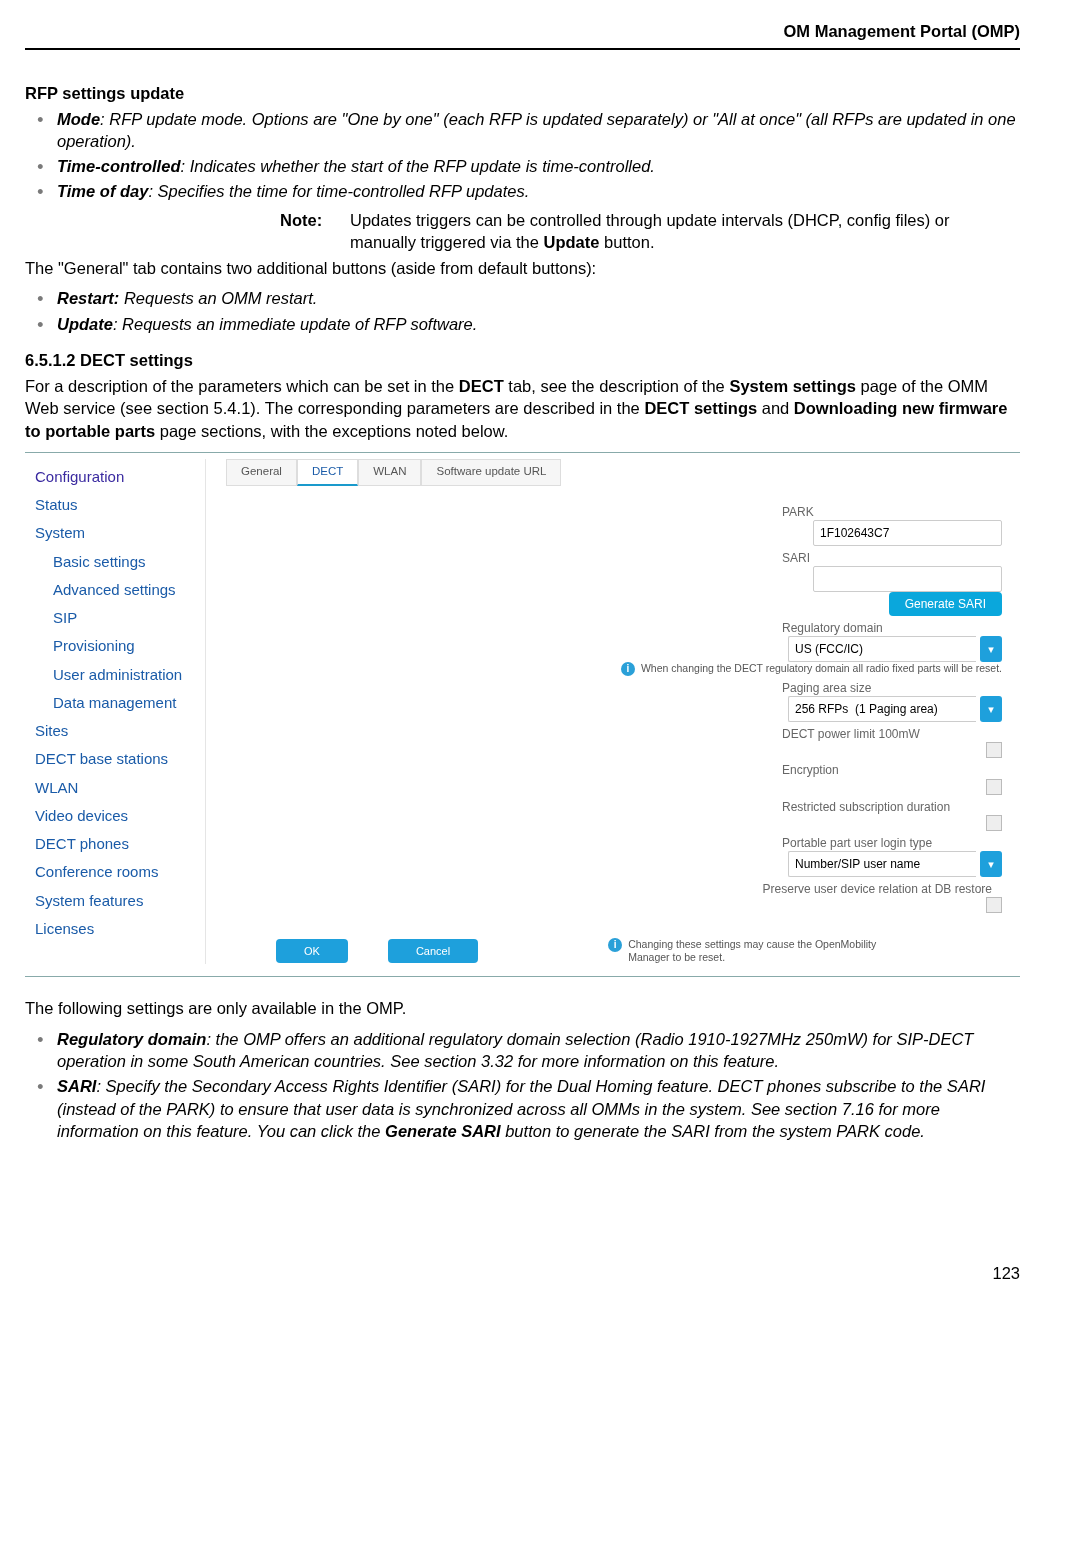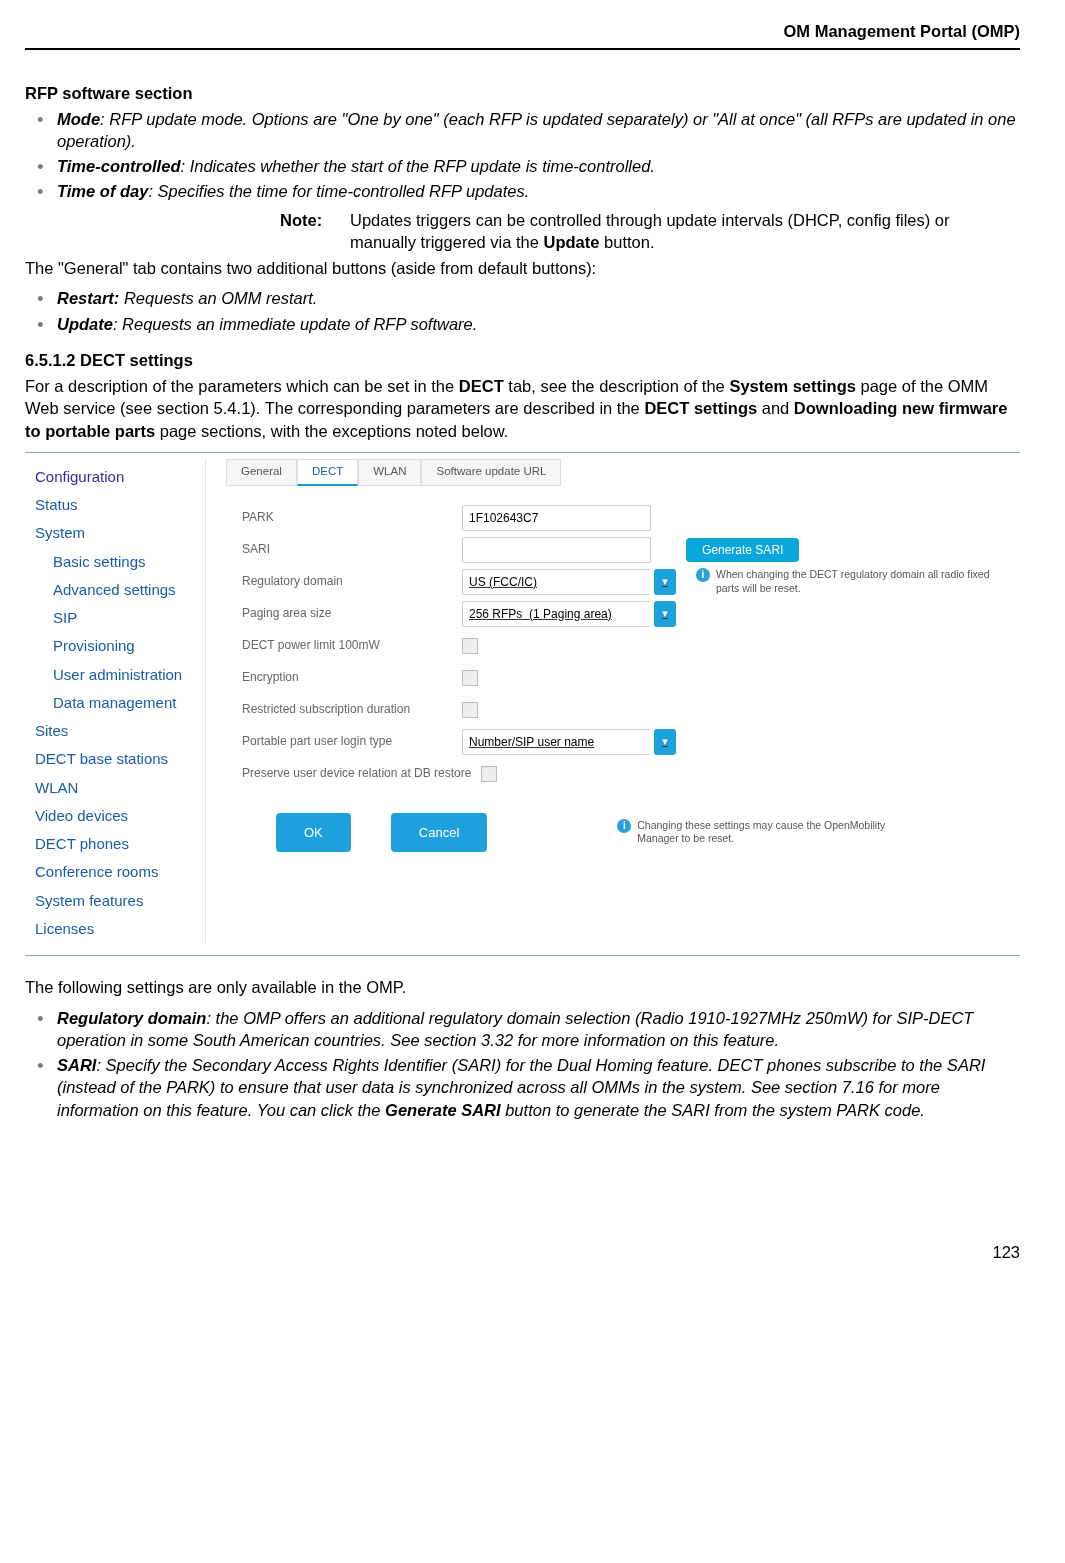--- a/index.html
+++ b/index.html
@@ -121,43 +121,43 @@
     color: #555;
     cursor: pointer;
   }
   .tab.active {
     background: #fff;
     color: #1a5ba8;
     border-bottom: 2px solid #1a9acc;
   }
   .form-row {
     display: flex;
-    align-items: center;
+    align-items: flex-end;
     min-height: 28px;
-    margin: 4px 16px;
+    margin: 4px 8px;
+    flex-direction: column;
   }
   .form-row .lbl {
     width: 220px;
     flex: none;
     color: #666;
     font-size: 12px;
   }
   .txt-input {
     width: 175px;
     border: 1px solid #ccc;
     border-radius: 2px;
     padding: 3px 6px;
     font-size: 12px;
     height: 18px;
     background: #fff;
   }
   .sel {
     display: flex;
     align-items: center;
-    text-decoration: underline;
   }
   .sel .txt-input {
     border-right: none;
     border-radius: 2px 0 0 2px;
   }
   .sel-caret {
     width: 22px;
     height: 26px;
     background: #1ea0dc;
     border-radius: 3px;
@@ -171,23 +171,23 @@
   .chk {
     width: 14px;
     height: 14px;
     border: 1px solid #bbb;
     background: #eee;
     display: inline-block;
   }
   .btn {
     border: none;
     border-radius: 4px;
-    padding: 12px 28px;
+    padding: 6px 28px;
     color: #fff;
-    font-size: 13px;
+    font-size: 11px;
     cursor: pointer;
   }
   .btn.prim { background: #1ea0dc; }
   .btn.sari { background: #0aa7dc; padding: 5px 16px; font-size: 12px; margin-left: 35px; }
   .btn-row {
     display: flex;
     gap: 40px;
     margin-top: 25px;
     align-items: center;
     padding-left: 50px;
@@ -222,21 +222,21 @@
     line-height: 1.25;
     max-width: 290px;
     margin-left: 90px;
   }
 </style>
 </head>
 <body>
 
 <div class="header-line">OM Management Portal (OMP)</div>
 
-<div class="section-title">RFP software section</div>
+<div class="section-title">RFP settings update</div>
 <ul class="doc-list">
   <li><b>Mode</b><span>: RFP update mode. Options are "One by one" (each RFP is updated separately) or "All at once" (all RFPs are updated in one operation).</span></li>
   <li><b>Time-controlled</b><span>: Indicates whether the start of the RFP update is time-controlled.</span></li>
   <li><b>Time of day</b><span>: Specifies the time for time-controlled RFP updates.</span></li>
 </ul>
 
 <div class="note-block">
   <div class="note-label">Note:</div>
   <div class="note-text">
     <span>Updates triggers can be controlled through update intervals (DHCP, config files) or manually triggered via the </span><b>Update</b><span> button.</span>

